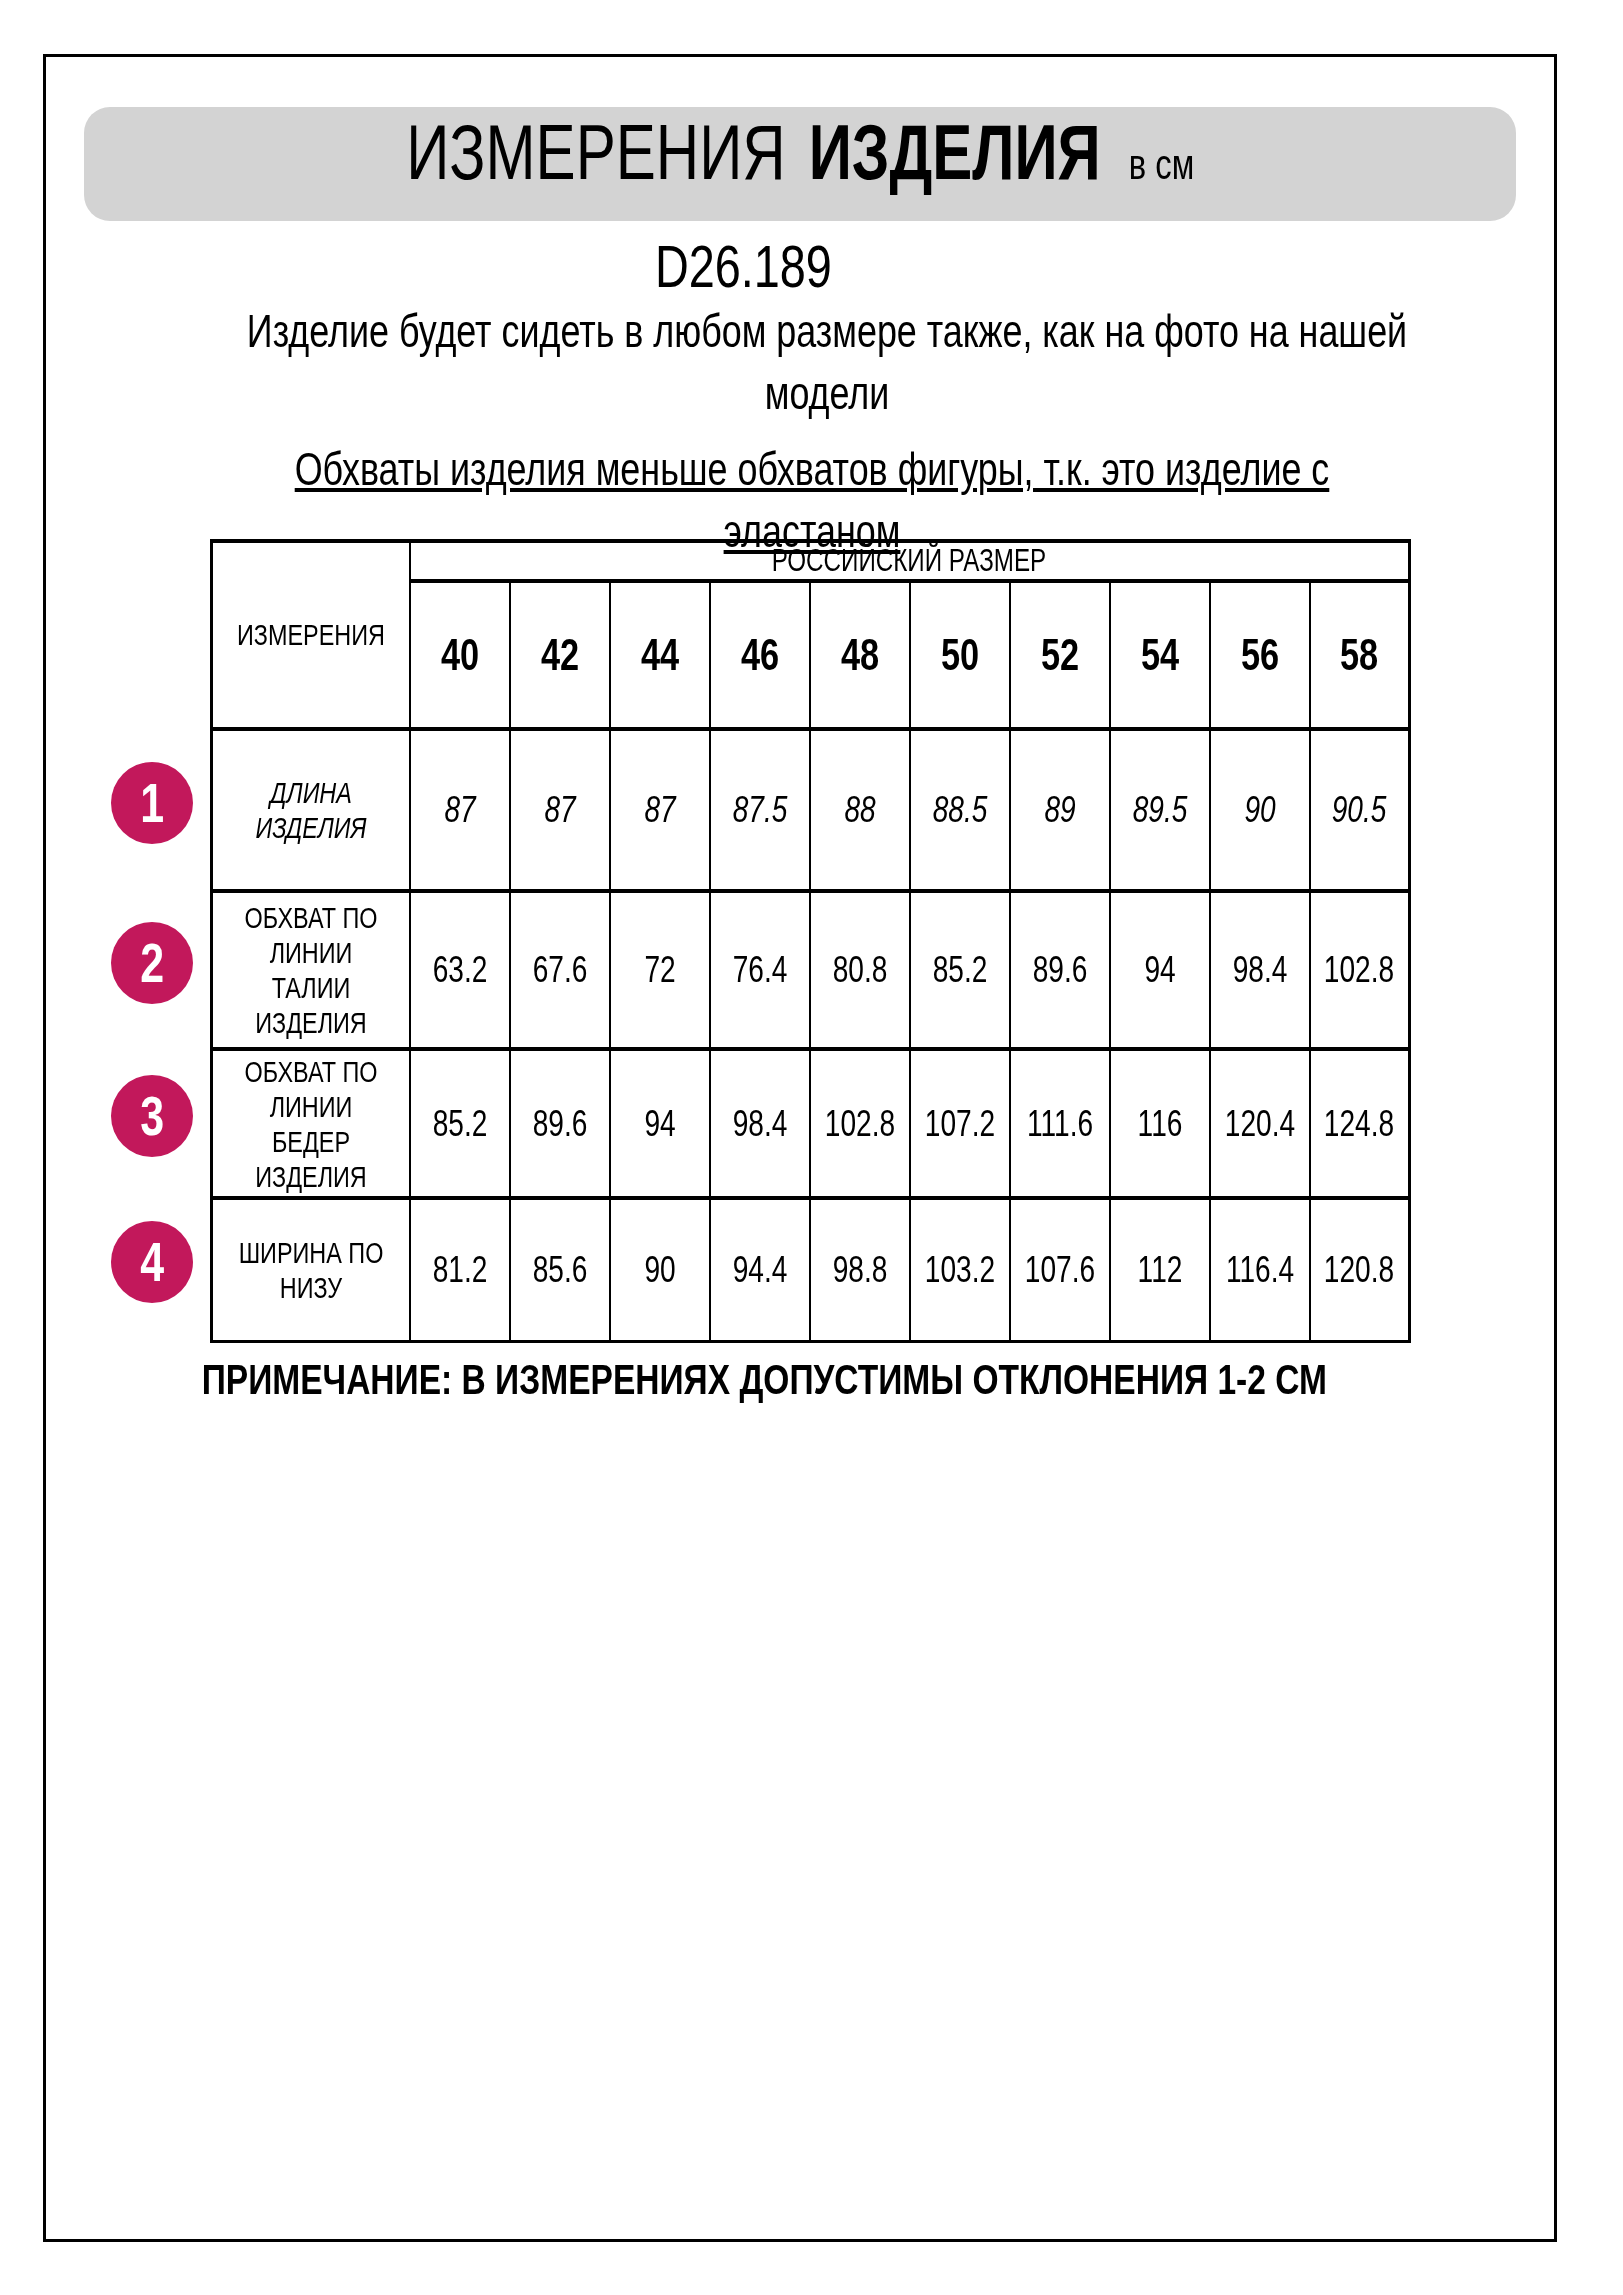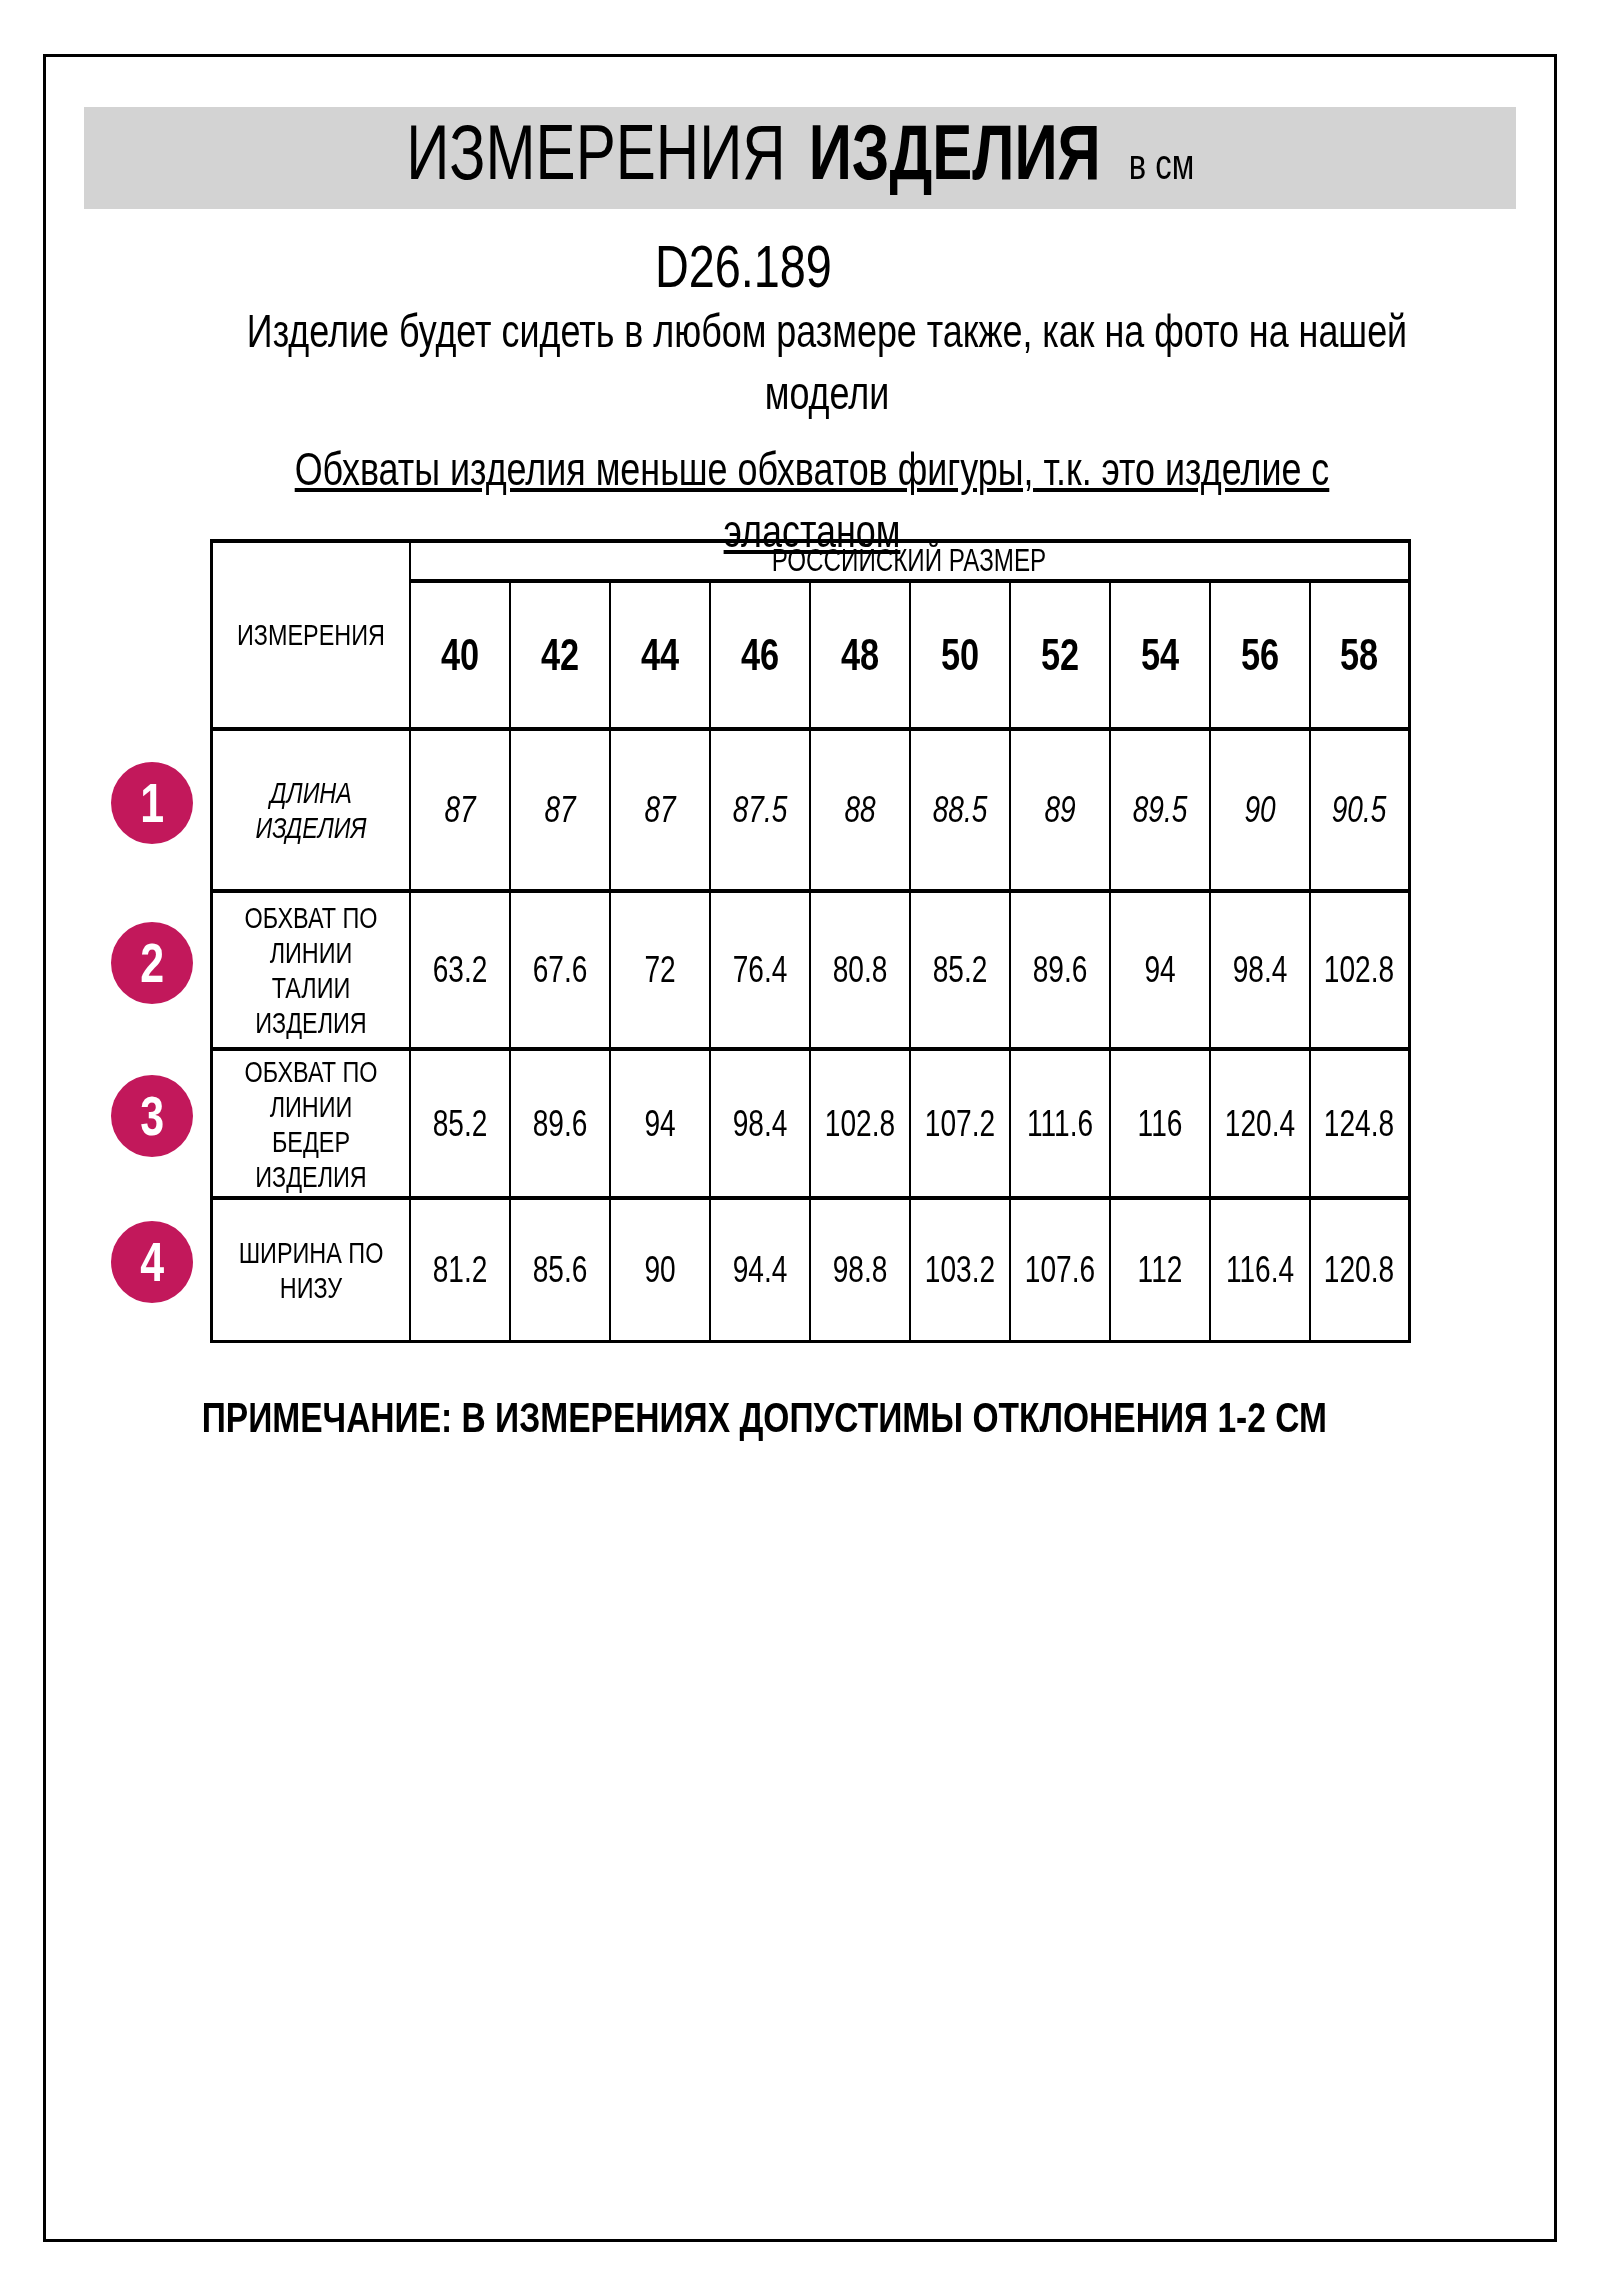--- a/index.html
+++ b/index.html
@@ -15,22 +15,22 @@
     left:43px; top:54px; width:1514px; height:2188px;
     border:3.9px solid #000;
   }
 
   
   .cx { display:inline-block; transform:scaleX(0.78); transform-origin:50% 50%; }
   .nowrap { white-space:nowrap; }
 
   
   .banner {
-    left:84px; top:107px; width:1432px; height:102px;
-    background:#d3d3d3; text-align:center; line-height:91px;
+    left:84px; top:107px; width:1432px; height:114px;
+    background:#d3d3d3; text-align:center; line-height:91px;border-radius:26px;
   }
   .title-main  { font-size:77px; font-weight:400; }
   .title-bold  { font-size:77px; font-weight:700; margin-left:29.4px; }
   .title-units { font-size:42px;  font-weight:400; margin-left:36px; }
 
   
   .code-wrap { left:0; top:234px; width:1486px; height:65px; line-height:65px; text-align:center; }
   .code-text { font-size:60px; }
 
   
@@ -85,21 +85,21 @@
     left:111px; width:82px; height:82px; border-radius:50%;
     background:#c2185b; color:#fff; text-align:center;
     line-height:82px; font-size:55px; font-weight:700;
   }
   .badge-1 { top:762px; }
   .badge-2 { top:922px; }
   .badge-3 { top:1075px; }
   .badge-4 { top:1221px; }
 
   
-  .note-wrap { left:0; top:1391px; width:1528px; height:52px; line-height:52px; text-align:center; }
+  .note-wrap { left:0; top:1353px; width:1528px; height:52px; line-height:52px; text-align:center; }
   .note-text { font-size:43px; font-weight:700; }
 </style>
 </head>
 <body>
 
 <div class="abs page-frame"></div>
 
 <div class="abs banner">
   <span class="cx nowrap"><span class="title-main">ИЗМЕРЕНИЯ</span><span class="title-bold">ИЗДЕЛИЯ</span><span class="title-units">в см</span></span>
 </div>

